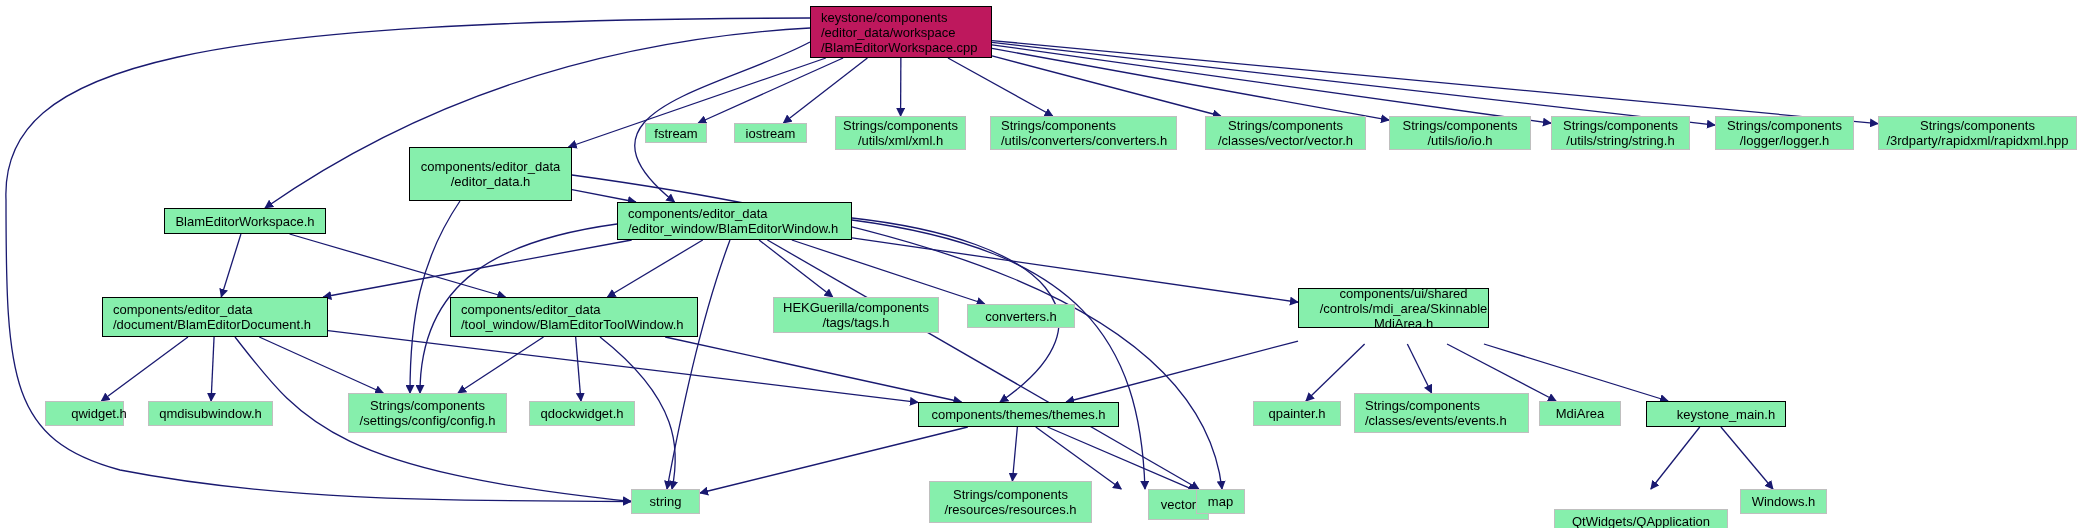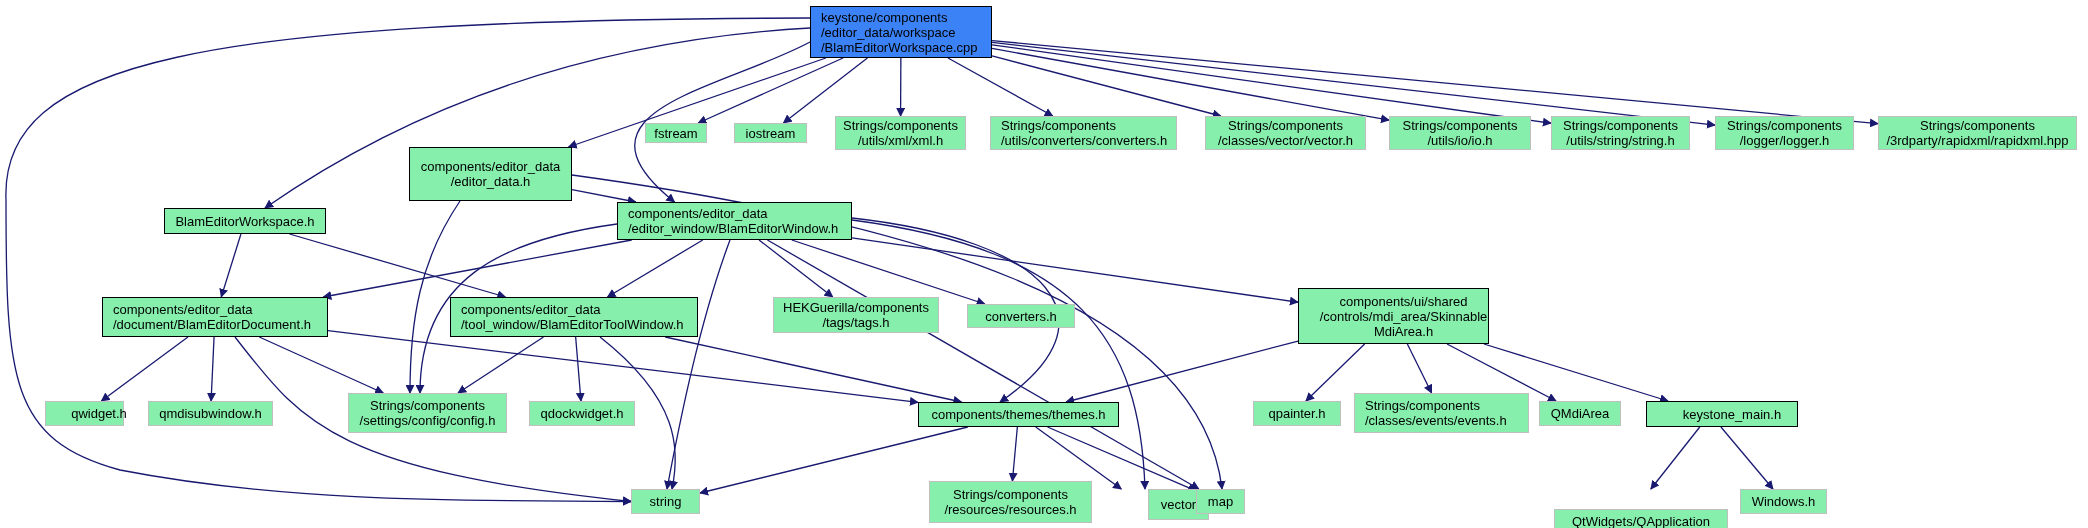--- a/index.html
+++ b/index.html
@@ -5,21 +5,21 @@
   html, body { margin:0; padding:0; background:#ffffff; }
   body { width:2088px; height:528px; position:relative; overflow:hidden;
          font-family:"Liberation Sans", sans-serif; }
   #edges { position:absolute; left:0; top:0; width:2088px; height:528px; }
   .node { position:absolute; box-sizing:border-box; background:#86efac;
           display:flex; align-items:center; justify-content:center;
           text-align:center; font-size:13px; line-height:15px; color:#000;
           white-space:pre; padding:0 4px; }
   .node.local { border:1.5px solid #000; }
   .node.ext { border:1.5px solid #bfbfbf; }
-  .node.root { background:#3b82f6; border:1.5px solid #000; }
+  .node.root { background:#be185d; border:1.5px solid #000; }
   .node.left { justify-content:flex-start; text-align:left; padding-left:10px; }
 </style>
 </head>
 <body>
 
 <svg id="edges" xmlns="http://www.w3.org/2000/svg">
   <defs>
     <marker id="arrow" viewBox="0 0 10 10" refX="9" refY="5" markerWidth="9" markerHeight="9" orient="auto-start-reverse" markerUnits="userSpaceOnUse">
       <path d="M0,0 L10,5 L0,10 z" fill="#191970"></path>
     </marker>
@@ -99,34 +99,34 @@
     <div class="node local" style="left: 164px; top: 208px; width: 162px; height: 26px;"><span>BlamEditorWorkspace.h</span></div>
     <div class="node local left" style="left: 617px; top: 202px; width: 235px; height: 38px;"><span>components/editor_data
 /editor_window/BlamEditorWindow.h</span></div>
     <div class="node local left" style="left: 102px; top: 297px; width: 226px; height: 40px;"><span>components/editor_data
 /document/BlamEditorDocument.h</span></div>
     <div class="node local left" style="left: 450px; top: 297px; width: 248px; height: 40px;"><span>components/editor_data
 /tool_window/BlamEditorToolWindow.h</span></div>
     <div class="node ext" style="left: 773px; top: 297px; width: 166px; height: 36px;"><span>HEKGuerilla/components
 /tags/tags.h</span></div>
     <div class="node ext" style="left: 967px; top: 304px; width: 108px; height: 24px;"><span>converters.h</span></div>
-    <div class="node local" style="left: 1298px; top: 288px; width: 191px; height: 56px; padding-left: 24px;"><span>components/ui/shared
+    <div class="node local" style="left: 1298px; top: 288px; width: 191px; height: 40px; padding-left: 24px;"><span>components/ui/shared
 /controls/mdi_area/Skinnable
 MdiArea.h</span></div>
     <div class="node local" style="left: 918px; top: 402px; width: 201px; height: 25px;"><span>components/themes/themes.h</span></div>
     <div class="node ext" style="left: 45px; top: 401px; width: 79px; height: 25px; padding-left: 33px;"><span>qwidget.h</span></div>
     <div class="node ext" style="left: 148px; top: 401px; width: 125px; height: 25px;"><span>qmdisubwindow.h</span></div>
     <div class="node ext" style="left: 348px; top: 393px; width: 159px; height: 40px;"><span>Strings/components
 /settings/config/config.h</span></div>
     <div class="node ext" style="left: 529px; top: 401px; width: 106px; height: 25px;"><span>qdockwidget.h</span></div>
     <div class="node ext" style="left: 1253px; top: 401px; width: 88px; height: 25px;"><span>qpainter.h</span></div>
     <div class="node ext left" style="left: 1354px; top: 393px; width: 175px; height: 40px;"><span>Strings/components
 /classes/events/events.h</span></div>
-    <div class="node ext" style="left: 1539px; top: 401px; width: 82px; height: 25px;"><span>QMdiArea</span></div>
-    <div class="node local" style="left: 1646px; top: 401px; width: 152px; height: 26px; padding-left: 24px;"><span>keystone_main.h</span></div>
+    <div class="node ext" style="left: 1539px; top: 401px; width: 82px; height: 25px;"><span>MdiArea</span></div>
+    <div class="node local" style="left: 1646px; top: 401px; width: 140px; height: 26px; padding-left: 24px;"><span>keystone_main.h</span></div>
     <div class="node ext" style="left: 631px; top: 489px; width: 69px; height: 25px;"><span>string</span></div>
     <div class="node ext" style="left: 929px; top: 481px; width: 163px; height: 42px;"><span>Strings/components
 /resources/resources.h</span></div>
     <div class="node ext" style="left: 1148px; top: 489px; width: 61px; height: 31px;"><span>vector</span></div>
     <div class="node ext" style="left: 1196px; top: 489px; width: 49px; height: 25px;"><span>map</span></div>
     <div class="node ext" style="left: 1554px; top: 509px; width: 174px; height: 25px;"><span>QtWidgets/QApplication</span></div>
     <div class="node ext" style="left: 1740px; top: 489px; width: 87px; height: 25px;"><span>Windows.h</span></div>
   </div>
 
 </body></html>

